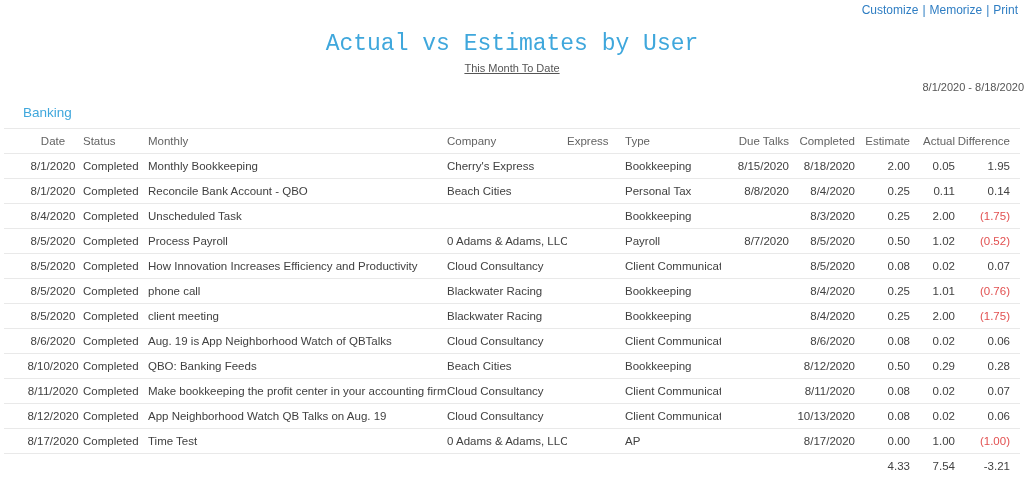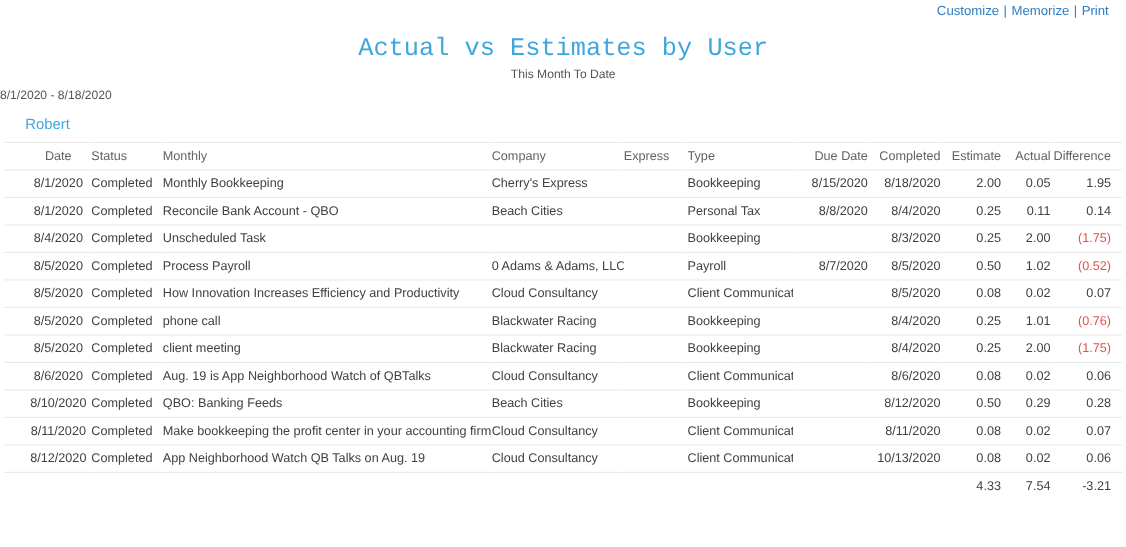--- a/index.html
+++ b/index.html
@@ -14,45 +14,46 @@
   * { box-sizing: border-box; margin: 0; padding: 0; }
   html, body {
     width: 1024px; height: 497px;
     background: var(--background);
     font-family: "Liberation Sans", "DejaVu Sans", sans-serif;
     color: var(--text);
     position: relative;
     overflow: hidden;
   }
   .toolbar {
-    position: absolute; top: 3px; right: 16px;
+    position: absolute; top: 3px; right: 6px;
     font-size: 12px;
     white-space: nowrap;
   }
   .toolbar a { color: var(--link_blue); text-decoration: none; cursor: pointer; }
   .toolbar .sep { color: var(--link_blue); margin: 0 4px; }
   .report-title {
     margin-top: 31px;
     text-align: center;
     font-size: 23px;
     font-weight: 400;
     color: var(--title_blue);
     line-height: 26px;
     font-family: Liberation Mono, monospace;
   }
   .report-subtitle {
     margin-top: 4px;
     text-align: center;
     font-size: 11px;
     color: #555555;
     line-height: 14px;
+    text-decoration: underline;
   }
   .report-daterange {
     margin-top: 5px;
-    text-align: left;
+    text-align: right;
     font-size: 11px;
     color: #555555;
     line-height: 14px;
   }
   .user-name {
     display: inline-block;
     margin: 11px 0 0 23px;
     font-size: 13.5px;
     color: var(--title_blue);
     text-decoration: none;
@@ -104,21 +105,21 @@
 
 
 <div class="toolbar">
   <a>Customize</a><span class="sep">|</span><a>Memorize</a><span class="sep">|</span><a>Print</a>
 </div>
 
 <div class="report-title">Actual vs Estimates by User</div>
 <div class="report-subtitle">This Month To Date</div>
 <div class="report-daterange">8/1/2020 - 8/18/2020</div>
 
-<a class="user-name">Robert</a>
+<a class="user-name">Banking</a>
 
 <table class="report">
   <colgroup>
     <col class="c-date">
       <col class="c-status">
       <col class="c-subject">
       <col class="c-company">
       <col class="c-category">
       <col class="c-type">
       <col class="c-due">
@@ -128,21 +129,21 @@
       <col class="c-difference">
   </colgroup>
   <thead>
     <tr>
       <th class="al-l">Date</th>
       <th class="al-l">Status</th>
       <th class="al-l">Monthly</th>
       <th class="al-l">Company</th>
       <th class="al-l">Express</th>
       <th class="al-l">Type</th>
-      <th class="al-r">Due Date</th>
+      <th class="al-r">Due Talks</th>
       <th class="al-r">Completed</th>
       <th class="al-r">Estimate</th>
       <th class="al-r">Actual</th>
       <th class="al-r">Difference</th>
     </tr>
   </thead>
   <tbody>
       <tr>
         <td class="al-l">8/1/2020</td>
         <td class="al-l">Completed</td>
@@ -278,20 +279,33 @@
         <td class="al-l">Completed</td>
         <td class="al-l">App Neighborhood Watch QB Talks on Aug. 19</td>
         <td class="al-l">Cloud Consultancy</td>
         <td class="al-l"></td>
         <td class="al-l">Client Communication</td>
         <td class="al-r"></td>
         <td class="al-r">10/13/2020</td>
         <td class="al-r">0.08</td>
         <td class="al-r">0.02</td>
         <td class="al-r">0.06</td>
+      </tr>
+      <tr>
+        <td class="al-l">8/17/2020</td>
+        <td class="al-l">Completed</td>
+        <td class="al-l">Time Test</td>
+        <td class="al-l">0 Adams &amp; Adams, LLC</td>
+        <td class="al-l"></td>
+        <td class="al-l">AP</td>
+        <td class="al-r"></td>
+        <td class="al-r">8/17/2020</td>
+        <td class="al-r">0.00</td>
+        <td class="al-r">1.00</td>
+        <td class="al-r neg">(1.00)</td>
       </tr>
     </tbody>
   <tfoot>
     <tr>
       <td class="al-l"></td>
       <td class="al-l"></td>
       <td class="al-l"></td>
       <td class="al-l"></td>
       <td class="al-l"></td>
       <td class="al-l"></td>

